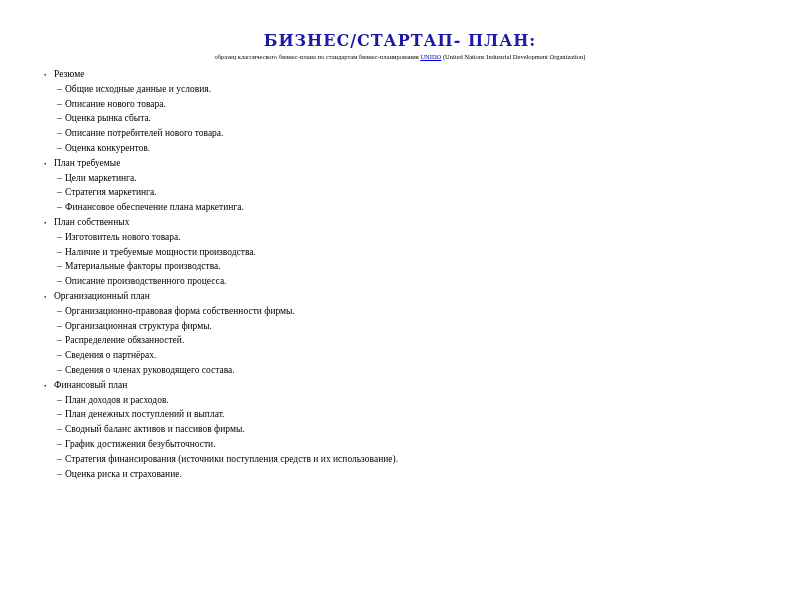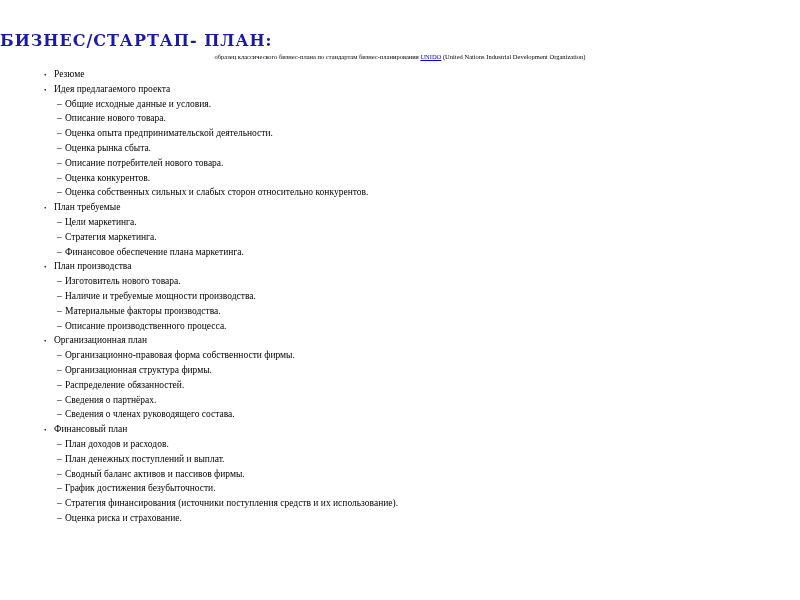--- a/index.html
+++ b/index.html
@@ -1,52 +1,49 @@
 <!DOCTYPE html>
 <html><head>
 <meta charset="utf-8">
 <style>
   html, body { margin:0; padding:0; }
   body { width:800px; height:600px; background:#ffffff; position:relative; overflow:hidden; font-family:"Liberation Serif", serif; color:#000; }
-  .title { position:absolute; top:31px; left:0; width:800px; font-family:"DejaVu Serif", serif; font-weight:bold; font-size:16px; letter-spacing:1px; color:#1a1aa6; }
+  .title { position:absolute; top:31px; left:0; width:800px; text-align:center; font-family:"DejaVu Serif", serif; font-weight:bold; font-size:16px; letter-spacing:1px; color:#1a1aa6; }
   .subtitle { position:absolute; top:53px; left:0; width:800px; text-align:center; font-size:6.5px; color:#000; }
   .subtitle a { color:#0000cc; text-decoration:underline; }
   .list { position:absolute; top:67px; left:44px; width:740px; }
   .item { height:14.8px; line-height:14.8px; font-size:9.5px; white-space:nowrap; }
   .l1 { padding-left:0; }
   .l1 .mark { display:inline-block; width:10px; font-size:7px; }
   .l2 { padding-left:13px; }
   .l2 .mark { display:inline-block; width:8px; }
 </style>
 </head>
 <body>
 
 <div class="title">БИЗНЕС/СТАРТАП- ПЛАН:</div>
 <div class="subtitle"><span>образец классического бизнес-плана по стандартам бизнес-планирования </span><a>UNIDO</a><span> (United Nations Industrial Development Organization)</span></div>
 
 <div class="list" id="outline">
     <div class="item l1"><span class="mark">•</span><span>Резюме</span></div>
-    <div class="item l1"><span class="mark">•</span><span>Идея  предлагаемого проекта</span></div>
     <div class="item l2"><span class="mark">–</span><span>Общие исходные данные и условия.</span></div>
     <div class="item l2"><span class="mark">–</span><span>Описание  нового товара.</span></div>
-    <div class="item l2"><span class="mark">–</span><span>Оценка опыта предпринимательской деятельности.</span></div>
     <div class="item l2"><span class="mark">–</span><span>Оценка рынка сбыта.</span></div>
     <div class="item l2"><span class="mark">–</span><span>Описание потребителей нового товара.</span></div>
     <div class="item l2"><span class="mark">–</span><span>Оценка конкурентов.</span></div>
-    <div class="item l2"><span class="mark">–</span><span>Оценка собственных сильных и слабых сторон относительно конкурентов.</span></div>
     <div class="item l1"><span class="mark">•</span><span>План требуемые</span></div>
     <div class="item l2"><span class="mark">–</span><span>Цели маркетинга.</span></div>
     <div class="item l2"><span class="mark">–</span><span>Стратегия маркетинга.</span></div>
     <div class="item l2"><span class="mark">–</span><span>Финансовое обеспечение плана маркетинга.</span></div>
-    <div class="item l1"><span class="mark">•</span><span>План производства</span></div>
+    <div class="item l1"><span class="mark">•</span><span>План собственных</span></div>
     <div class="item l2"><span class="mark">–</span><span>Изготовитель нового товара.</span></div>
     <div class="item l2"><span class="mark">–</span><span>Наличие и требуемые мощности производства.</span></div>
     <div class="item l2"><span class="mark">–</span><span>Материальные факторы производства.</span></div>
     <div class="item l2"><span class="mark">–</span><span>Описание производственного процесса.</span></div>
-    <div class="item l1"><span class="mark">•</span><span>Организационная план</span></div>
+    <div class="item l1"><span class="mark">•</span><span>Организационный план</span></div>
     <div class="item l2"><span class="mark">–</span><span>Организационно-правовая форма собственности фирмы.</span></div>
     <div class="item l2"><span class="mark">–</span><span>Организационная структура фирмы.</span></div>
     <div class="item l2"><span class="mark">–</span><span>Распределение обязанностей.</span></div>
     <div class="item l2"><span class="mark">–</span><span>Сведения о партнёрах.</span></div>
     <div class="item l2"><span class="mark">–</span><span>Сведения о членах руководящего состава.</span></div>
     <div class="item l1"><span class="mark">•</span><span>Финансовый план</span></div>
     <div class="item l2"><span class="mark">–</span><span>План доходов и расходов.</span></div>
     <div class="item l2"><span class="mark">–</span><span>План денежных поступлений и выплат.</span></div>
     <div class="item l2"><span class="mark">–</span><span>Сводный баланс активов и пассивов фирмы.</span></div>
     <div class="item l2"><span class="mark">–</span><span>График достижения безубыточности.</span></div>

